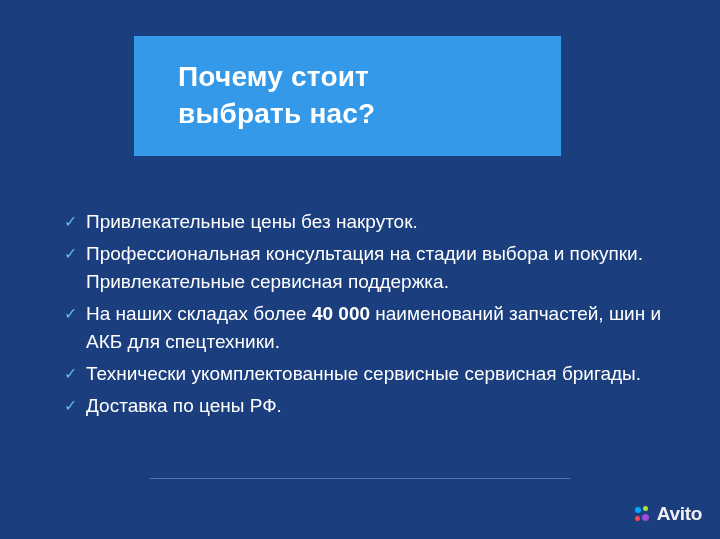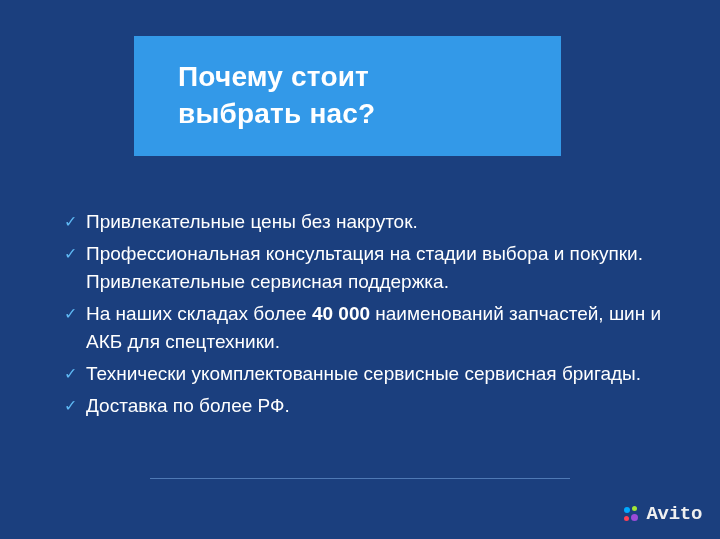--- a/index.html
+++ b/index.html
@@ -96,21 +96,20 @@
   }
   .d1 { width: 6px; height: 6px; background: #00aaff; left: 0px; top: 1px; }
   .d2 { width: 5px; height: 5px; background: #a3e635; left: 8px; top: 0px; }
   .d3 { width: 5px; height: 5px; background: #ff4053; left: 0px; top: 10px; }
   .d4 { width: 7px; height: 7px; background: #9b4bd8; left: 7px; top: 8px; }
   .wm-text {
     color: #f0f0f0;
     font-size: 19px;
     font-weight: bold;
     letter-spacing: -0.3px;
-    font-family: Liberation Mono, monospace;
   }
 </style>
 </head>
 <body>
 
 <div class="slide">
 
   <div class="title-box">
     <div class="title-line">Почему стоит</div>
     <div class="title-line">выбрать нас?</div>
@@ -128,21 +127,21 @@
       <div class="bullet">
         <span class="check">✓</span>
         <span class="bullet-text"><span>На наших складах более </span><b>40 000</b><span> наименований запчастей, шин и АКБ для спецтехники.</span></span>
       </div>
       <div class="bullet">
         <span class="check">✓</span>
         <span class="bullet-text"><span>Технически укомплектованные сервисные сервисная бригады.</span></span>
       </div>
       <div class="bullet">
         <span class="check">✓</span>
-        <span class="bullet-text"><span>Доставка по более РФ.</span></span>
+        <span class="bullet-text"><span>Доставка по цены РФ.</span></span>
       </div>
     </div>
 
   <div class="divider"></div>
 
   <div class="watermark">
     <div class="wm-logo">
       <span class="wm-dot d1"></span>
       <span class="wm-dot d2"></span>
       <span class="wm-dot d3"></span>

